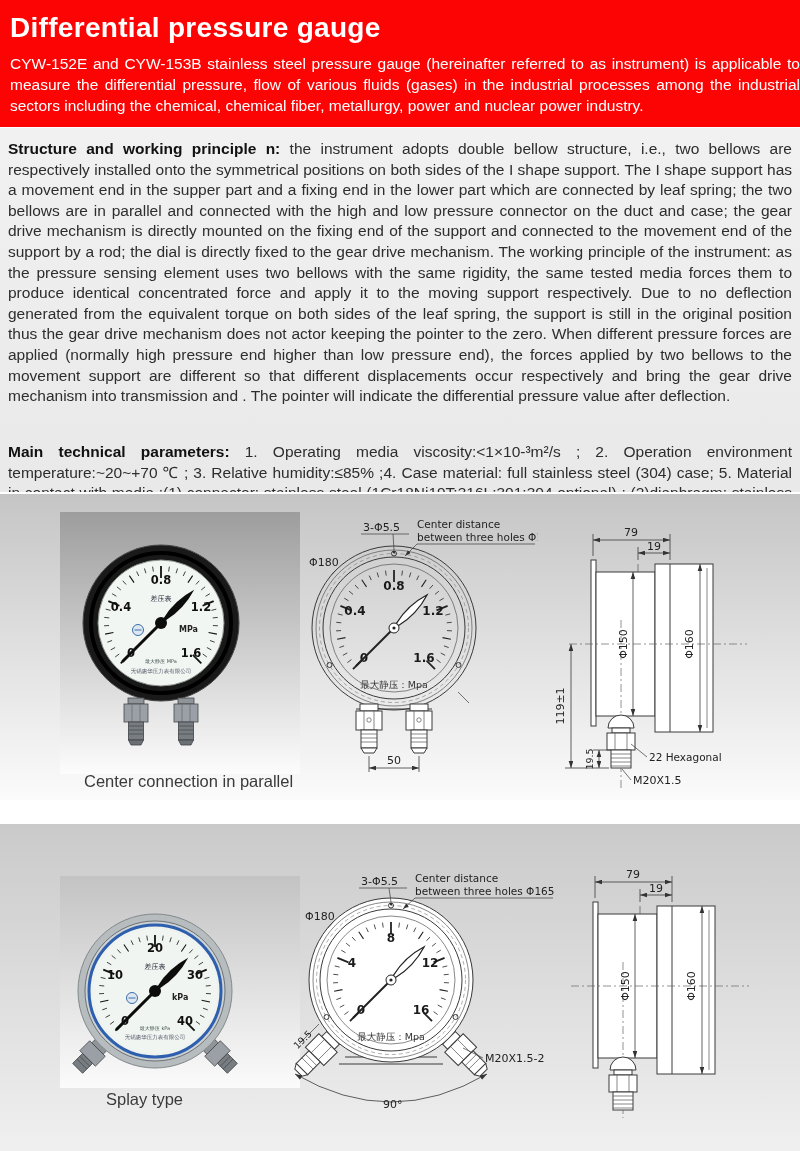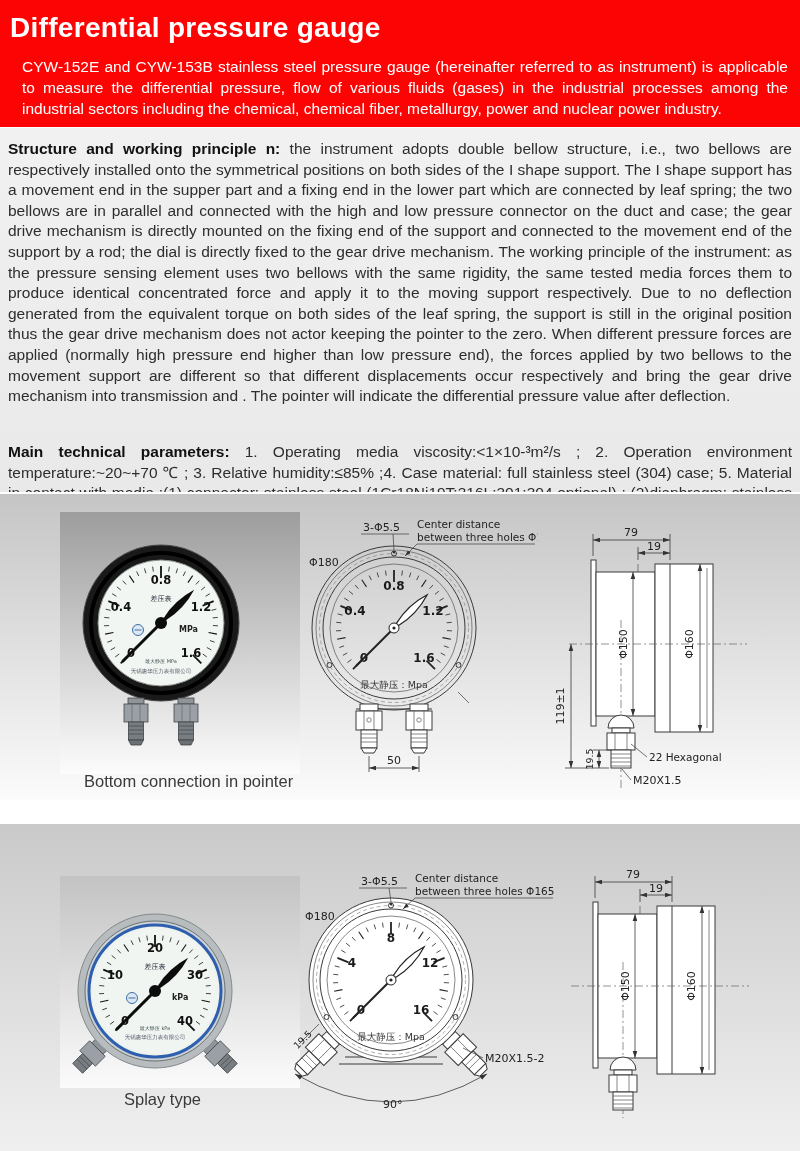--- a/index.html
+++ b/index.html
@@ -1,21 +1,21 @@
 <!DOCTYPE html>
 <html><head>
 <meta charset="utf-8">
 <style>
   html,body{margin:0;padding:0;background:#fff}
   .page{position:relative;width:800px;height:1151px;font-family:"Liberation Sans",sans-serif;background:#fff;overflow:hidden}
 
   
   .hero{box-sizing:border-box;width:800px;height:127px;background:#fd0404;color:#fff;padding:10px 0 8px 10px}
   .hero h1{margin:2px 0 9px 0;font-size:28px;font-weight:bold;letter-spacing:.3px}
-  .hero p{margin:12px;font-size:15.5px;line-height:1.36;text-align:justify}
+  .hero p{margin:0;font-size:15.5px;line-height:1.36;text-align:justify}
 
   
   .textblock{box-sizing:border-box;width:800px;height:365px;background:linear-gradient(#f1f1f1,#e9e9e9);padding:11px 8px 0 8px;border-top:1px solid #fff}
   .textblock p{margin:0;font-size:15.5px;line-height:1.33;color:#2d2d2d;text-align:justify}
   .textblock p + p{margin-top:35px}
   .textblock b{color:#111}
 
   
   .fig{position:relative;width:800px;background:linear-gradient(#c5c5c5,#fbfbfb);border-top:2px solid #fff}
   .fig1{height:306px}
@@ -306,21 +306,21 @@
       <line class="dim" x1="50" y1="230" x2="68" y2="230"></line>
       <line class="dim" x1="56" y1="230" x2="56" y2="248" marker-start="url(#s1s)" marker-end="url(#s1e)"></line>
       <text transform="translate(50,239) rotate(-90)" text-anchor="middle" font-size="9.5" fill="#222">19.5</text>
 
       <line class="ldr" x1="104" y1="237" x2="88" y2="224"></line>
       <text class="dts" x="106" y="241">22 Hexagonal</text>
       <line class="ldr" x1="88" y1="260" x2="79" y2="249"></line>
       <text class="dt" x="90" y="264">M20X1.5</text>
     </svg>
 
-    <div class="caption" style="left:84px;top:278px">Bottom connection in pointer</div>
+    <div class="caption" style="left:84px;top:278px">Center connection in parallel</div>
   </section>
 
   <div class="gap"></div>
 
   <section class="fig fig2">
 
     <svg style="left:60px;top:52px" width="240" height="212" viewBox="0 0 240 212">
       <defs>
         <linearGradient id="g2" x1="0" y1="0" x2="0" y2="1">
           <stop offset="0" stop-color="#c3c3c3"></stop>
@@ -546,16 +546,16 @@
         <line class="th" x1="72" y1="213" x2="72" y2="230"></line>
           <line class="th" x1="84" y1="213" x2="84" y2="230"></line>
         <rect class="sf" x="68" y="230" width="20" height="18"></rect>
         <line class="th" x1="68" y1="234" x2="88" y2="234"></line>
           <line class="th" x1="68" y1="238" x2="88" y2="238"></line>
         <line class="th" x1="68" y1="242" x2="88" y2="242"></line>
           <line class="th" x1="68" y1="246" x2="88" y2="246"></line>
       </g>
     </svg>
 
-    <div class="caption" style="left:124px;top:266px">Splay type</div>
+    <div class="caption" style="left:106px;top:266px">Splay type</div>
   </section>
 
 </div>
 
 </body></html>

